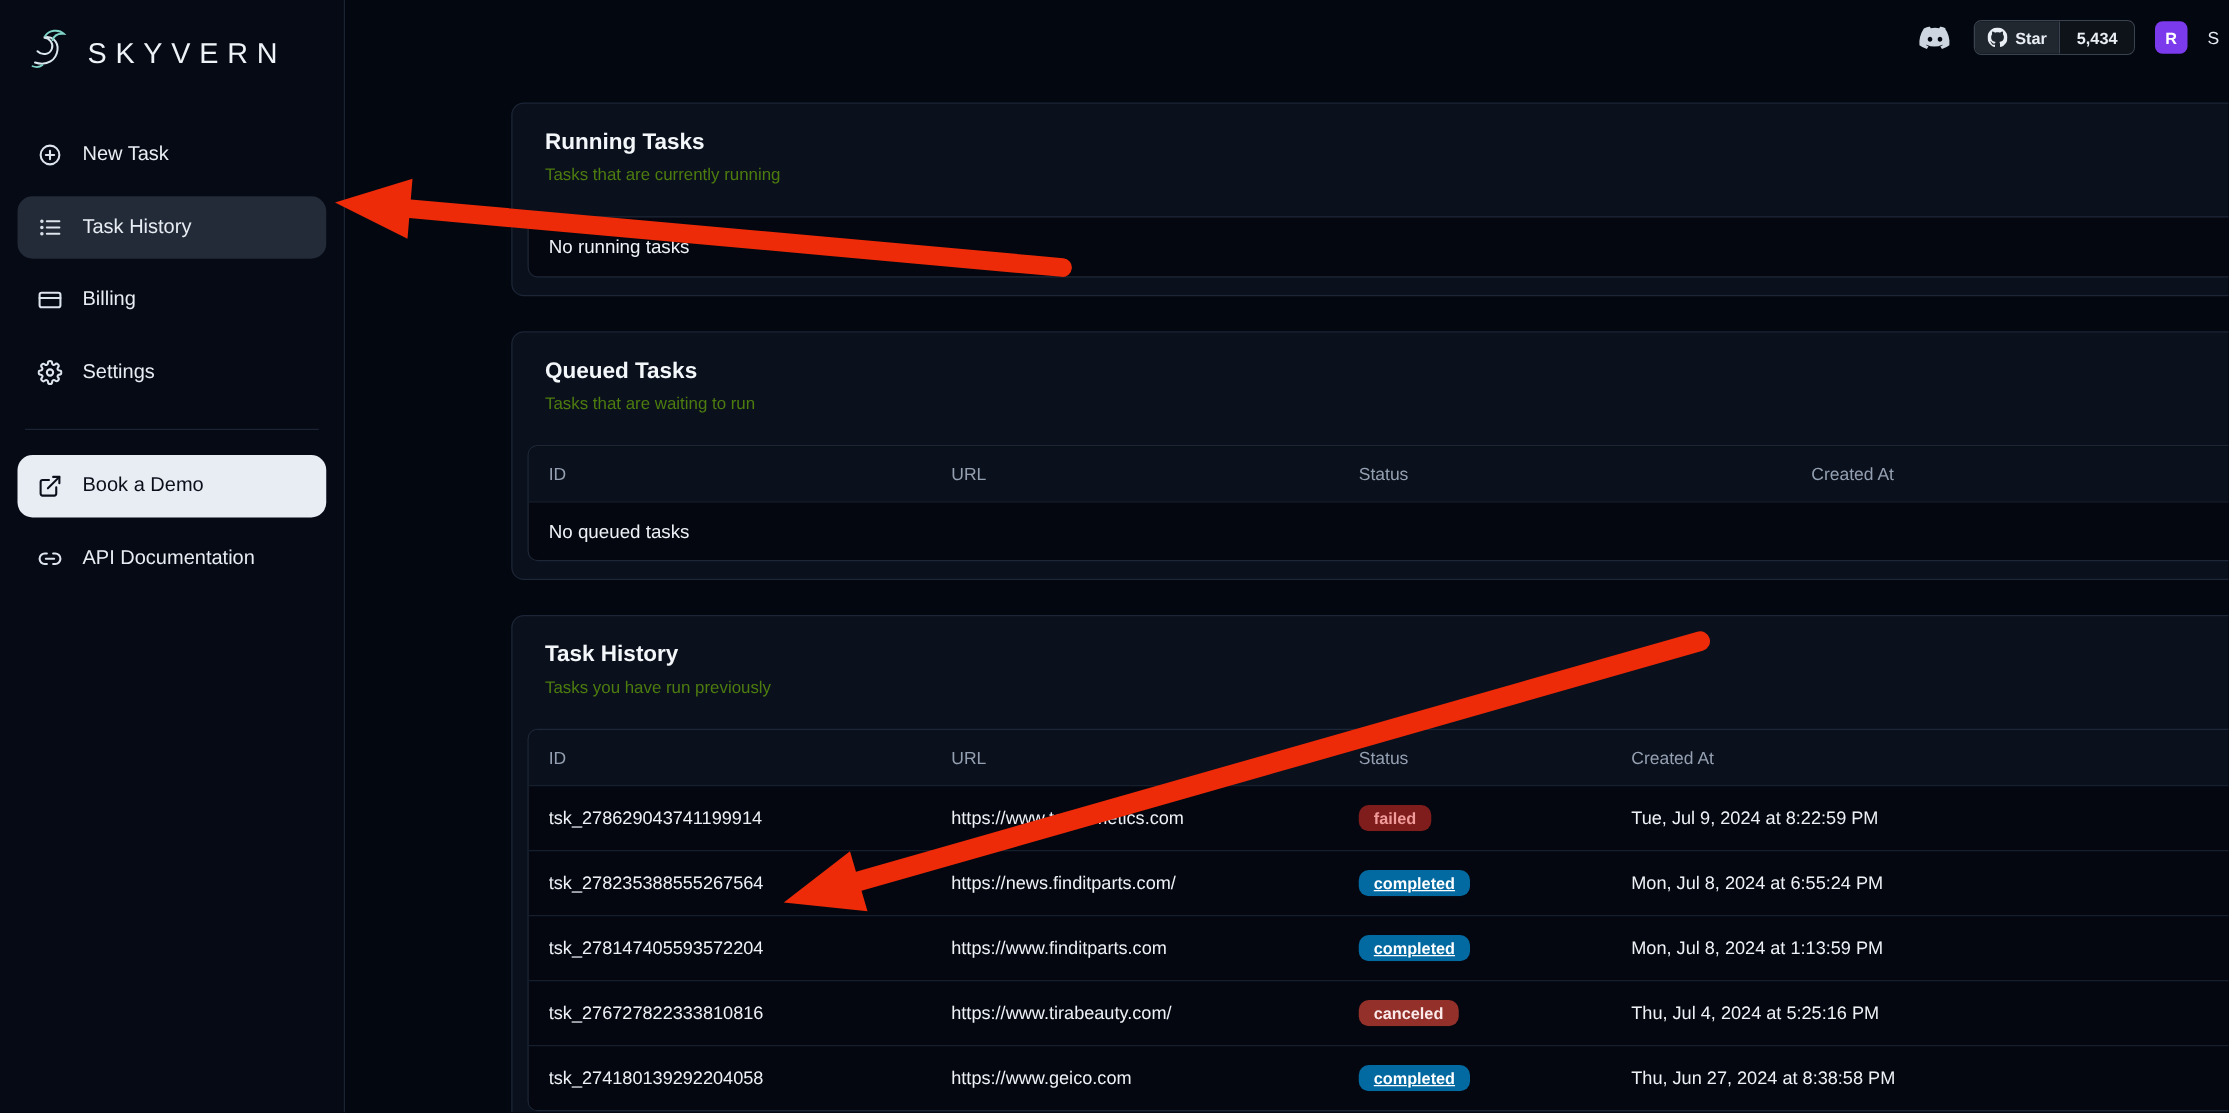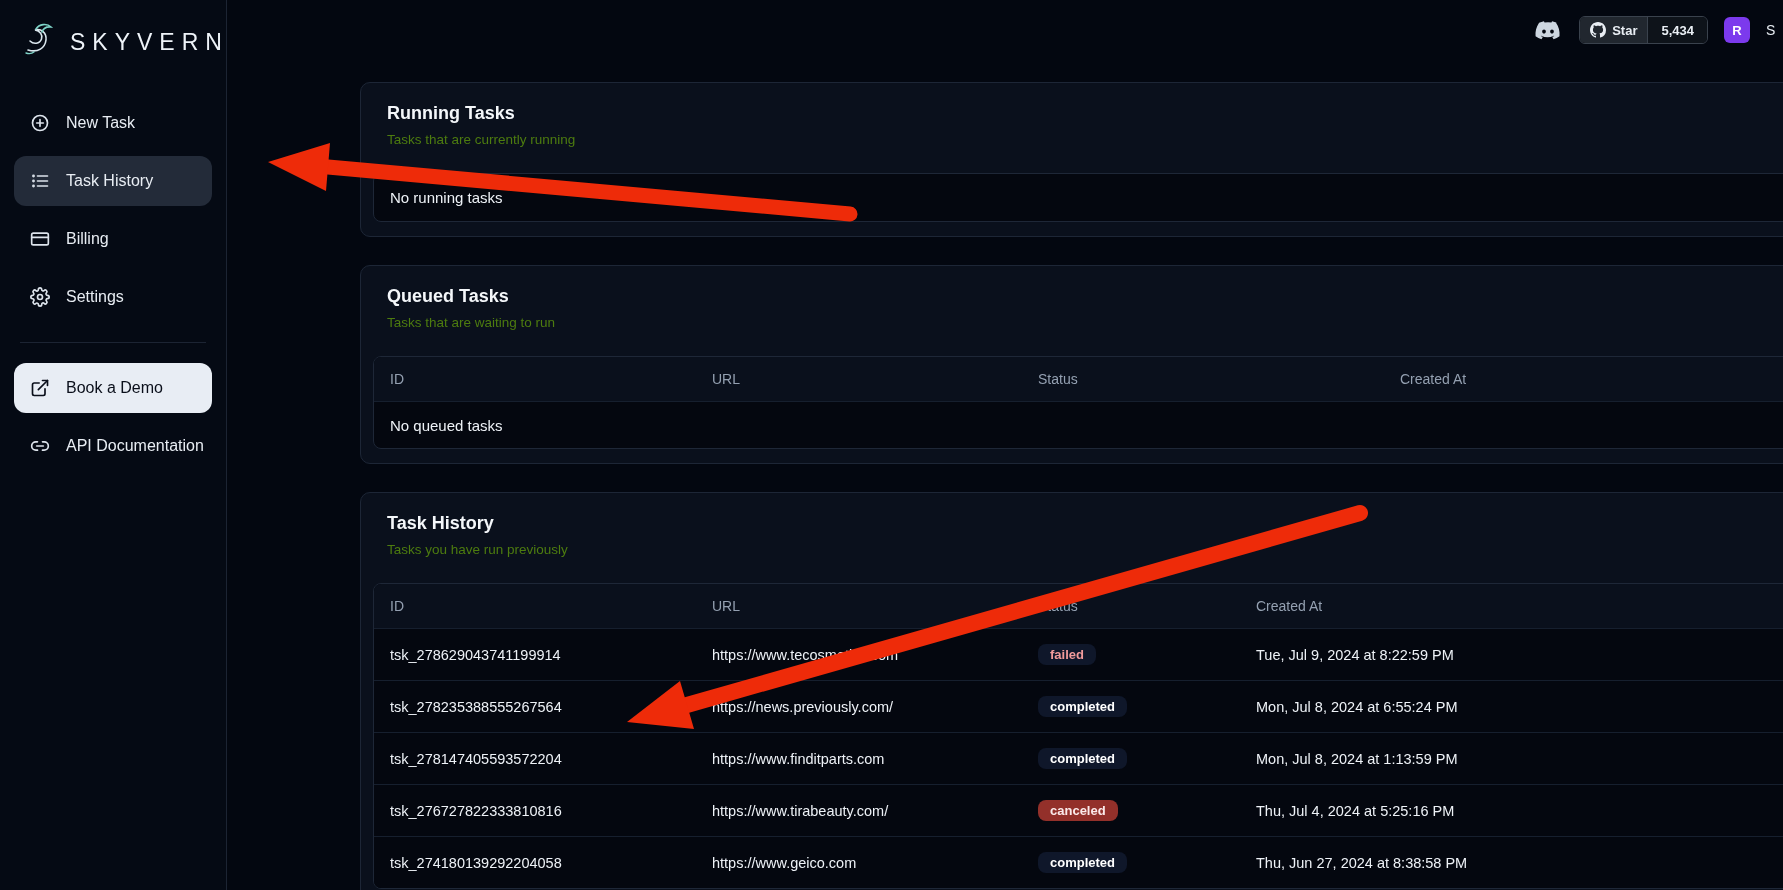--- a/index.html
+++ b/index.html
@@ -7,21 +7,21 @@
   body {
     font-family: "Liberation Sans", "DejaVu Sans", sans-serif;
     background: #030710;
     color: #f1f5f9;
     position: relative;
   }
   .app { display: flex; width: 100%; height: 100%; }
 
   
   .sidebar {
-    width: 227px; height: 100%; flex-shrink: 0;
+    width: 276px; height: 100%; flex-shrink: 0;
     background: #050a14;
     border-right: 1px solid #1c2433;
     padding: 16px 14px;
   }
   .logo { display: flex; align-items: center; gap: 10px; padding: 4px 6px 26px; }
   .logo-text { font-size: 23px; letter-spacing: 7px; font-weight: 400; color: #eef3f8; }
   .nav-item {
     display: flex; align-items: center; gap: 16px;
     height: 50px; padding: 0 16px; margin: 8px 0;
     border-radius: 12px; font-size: 16px; color: #e8edf3;
@@ -77,22 +77,22 @@
   .body-row { min-height: 52px; font-size: 14.5px; color: #eef2f7; background: #04070f; }
   .empty-row { min-height: 47px; font-size: 15px; color: #eef2f7; }
   .cell { padding: 0 16px; overflow: hidden; text-overflow: ellipsis; white-space: nowrap; }
   .actions-cell { text-align: right; padding-right: 26px; }
   .dots { color: #aab4c2; font-size: 16px; letter-spacing: 2px; cursor: pointer; }
 
   .badge {
     display: inline-block; padding: 4px 12px; border-radius: 8px;
     font-size: 13px; font-weight: 600; line-height: 1;
   }
-  .badge-completed { background: #0f172a; color: #ffffff; }
-  .badge-failed    { background: #0f172a; color: #f19b9b; }
+  .badge-completed { background: #0369a1; color: #ffffff; text-decoration: underline; }
+  .badge-failed    { background: #7f1d1d; color: #f19b9b; }
   .badge-canceled  { background: #93302a; color: #fbeaea; }
 
   
   .arrows { position: absolute; left: 0; top: 0; pointer-events: none; z-index: 50; }
 </style>
 </head>
 <body>
 
 <div class="app">
 
@@ -236,21 +236,21 @@
               <div class="cell">
                 <span class="badge badge-failed">failed</span>
               </div>
               <div class="cell">Tue, Jul 9, 2024 at 8:22:59 PM</div>
               <div class="cell actions-cell">
                 <span class="dots">···</span>
               </div>
             </div>
             <div class="trow history-grid body-row">
               <div class="cell">tsk_278235388555267564</div>
-              <div class="cell">https://news.previously.com/</div>
+              <div class="cell">https://news.finditparts.com/</div>
               <div class="cell">
                 <span class="badge badge-completed">completed</span>
               </div>
               <div class="cell">Mon, Jul 8, 2024 at 6:55:24 PM</div>
               <div class="cell actions-cell">
                 <span class="dots">···</span>
               </div>
             </div>
             <div class="trow history-grid body-row">
               <div class="cell">tsk_278147405593572204</div>

